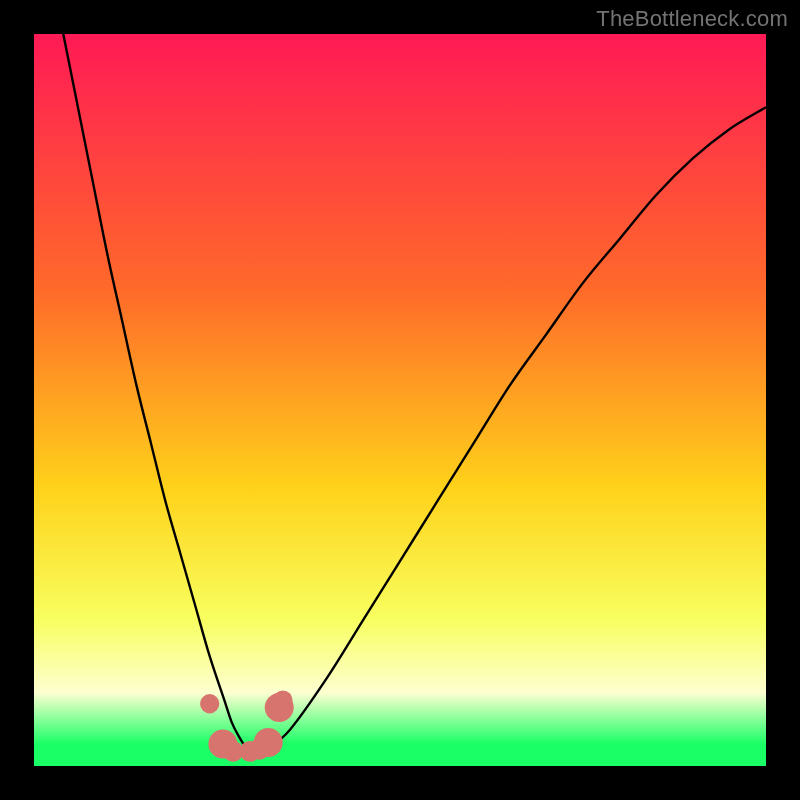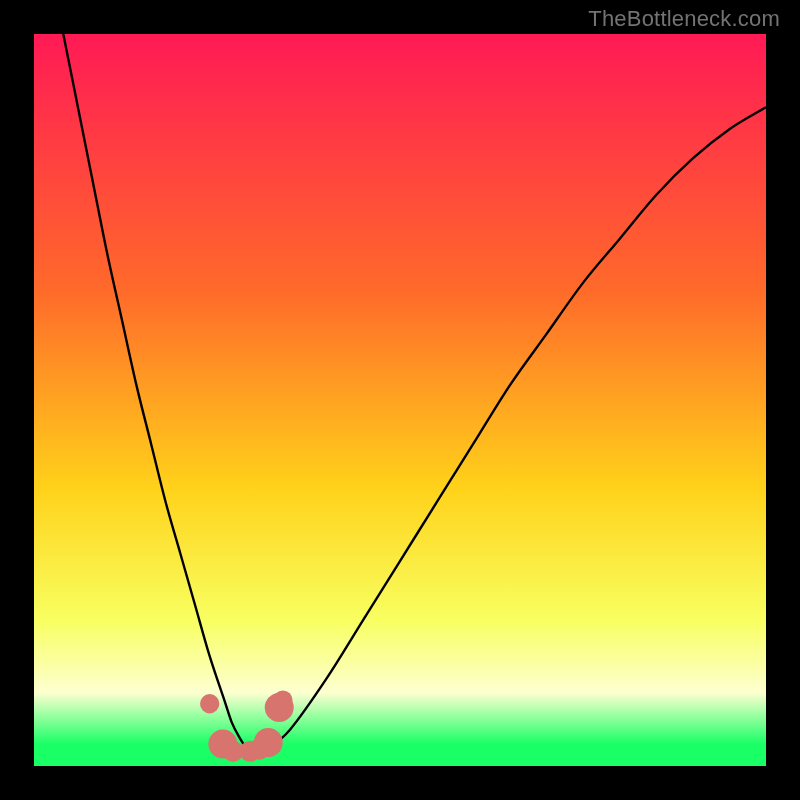--- a/index.html
+++ b/index.html
@@ -30,21 +30,21 @@
   .gradient {
     position: absolute;
     left: 0;
     top: 0;
     width: 100%;
     height: 100%;
   }
   .watermark {
     position: absolute;
     top: 6px;
-    right: 20px;
+    right: 12px;
     color: #737373;
     font-size: 22px;
     letter-spacing: 0.2px;
     font-weight: 400;
     user-select: none;
   }
   svg.curve {
     position: absolute;
     left: 0;
     top: 0;

